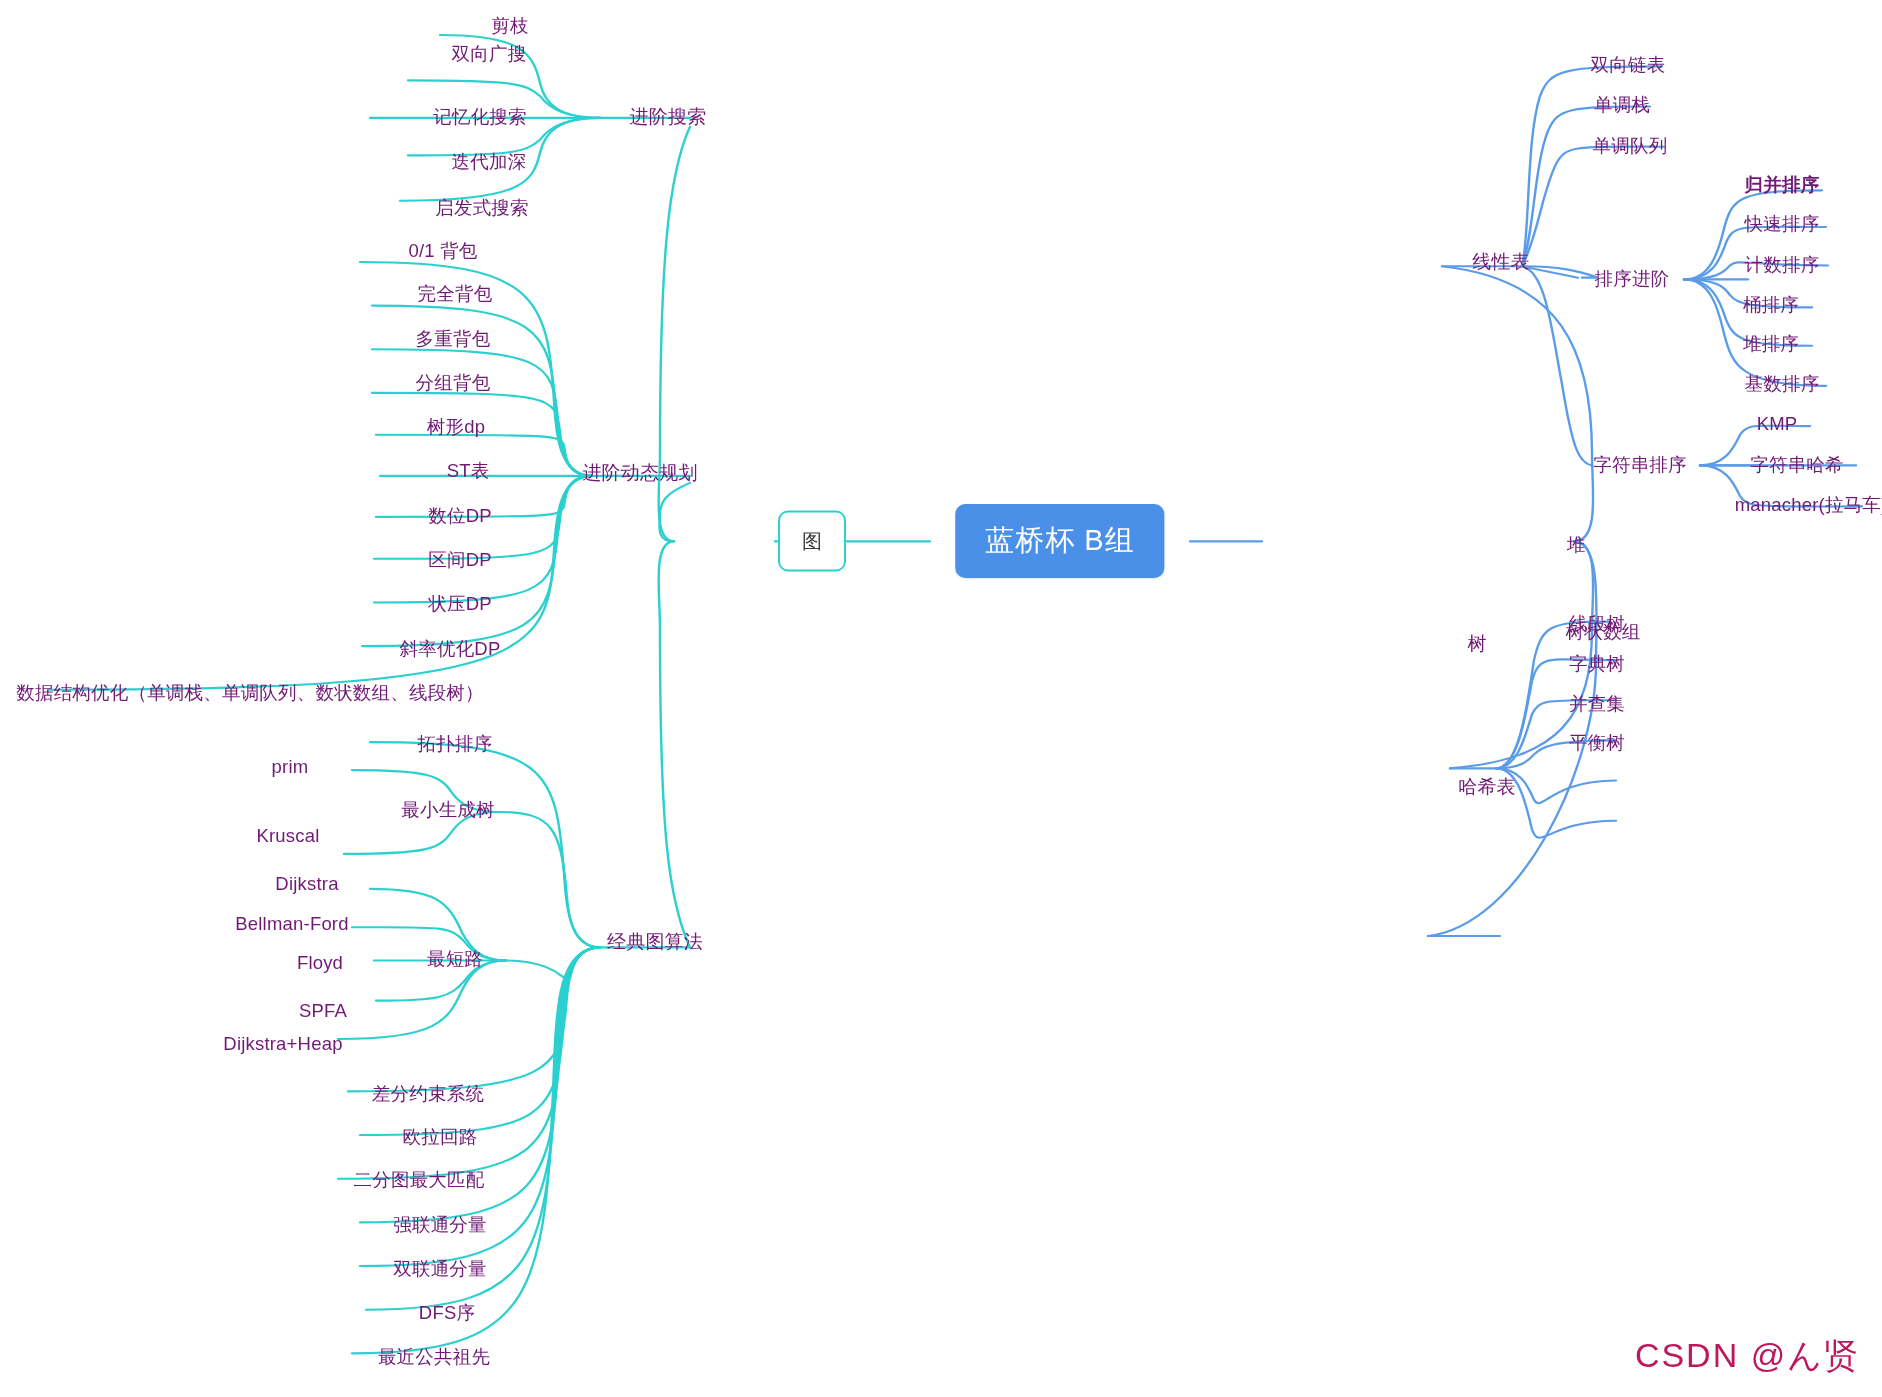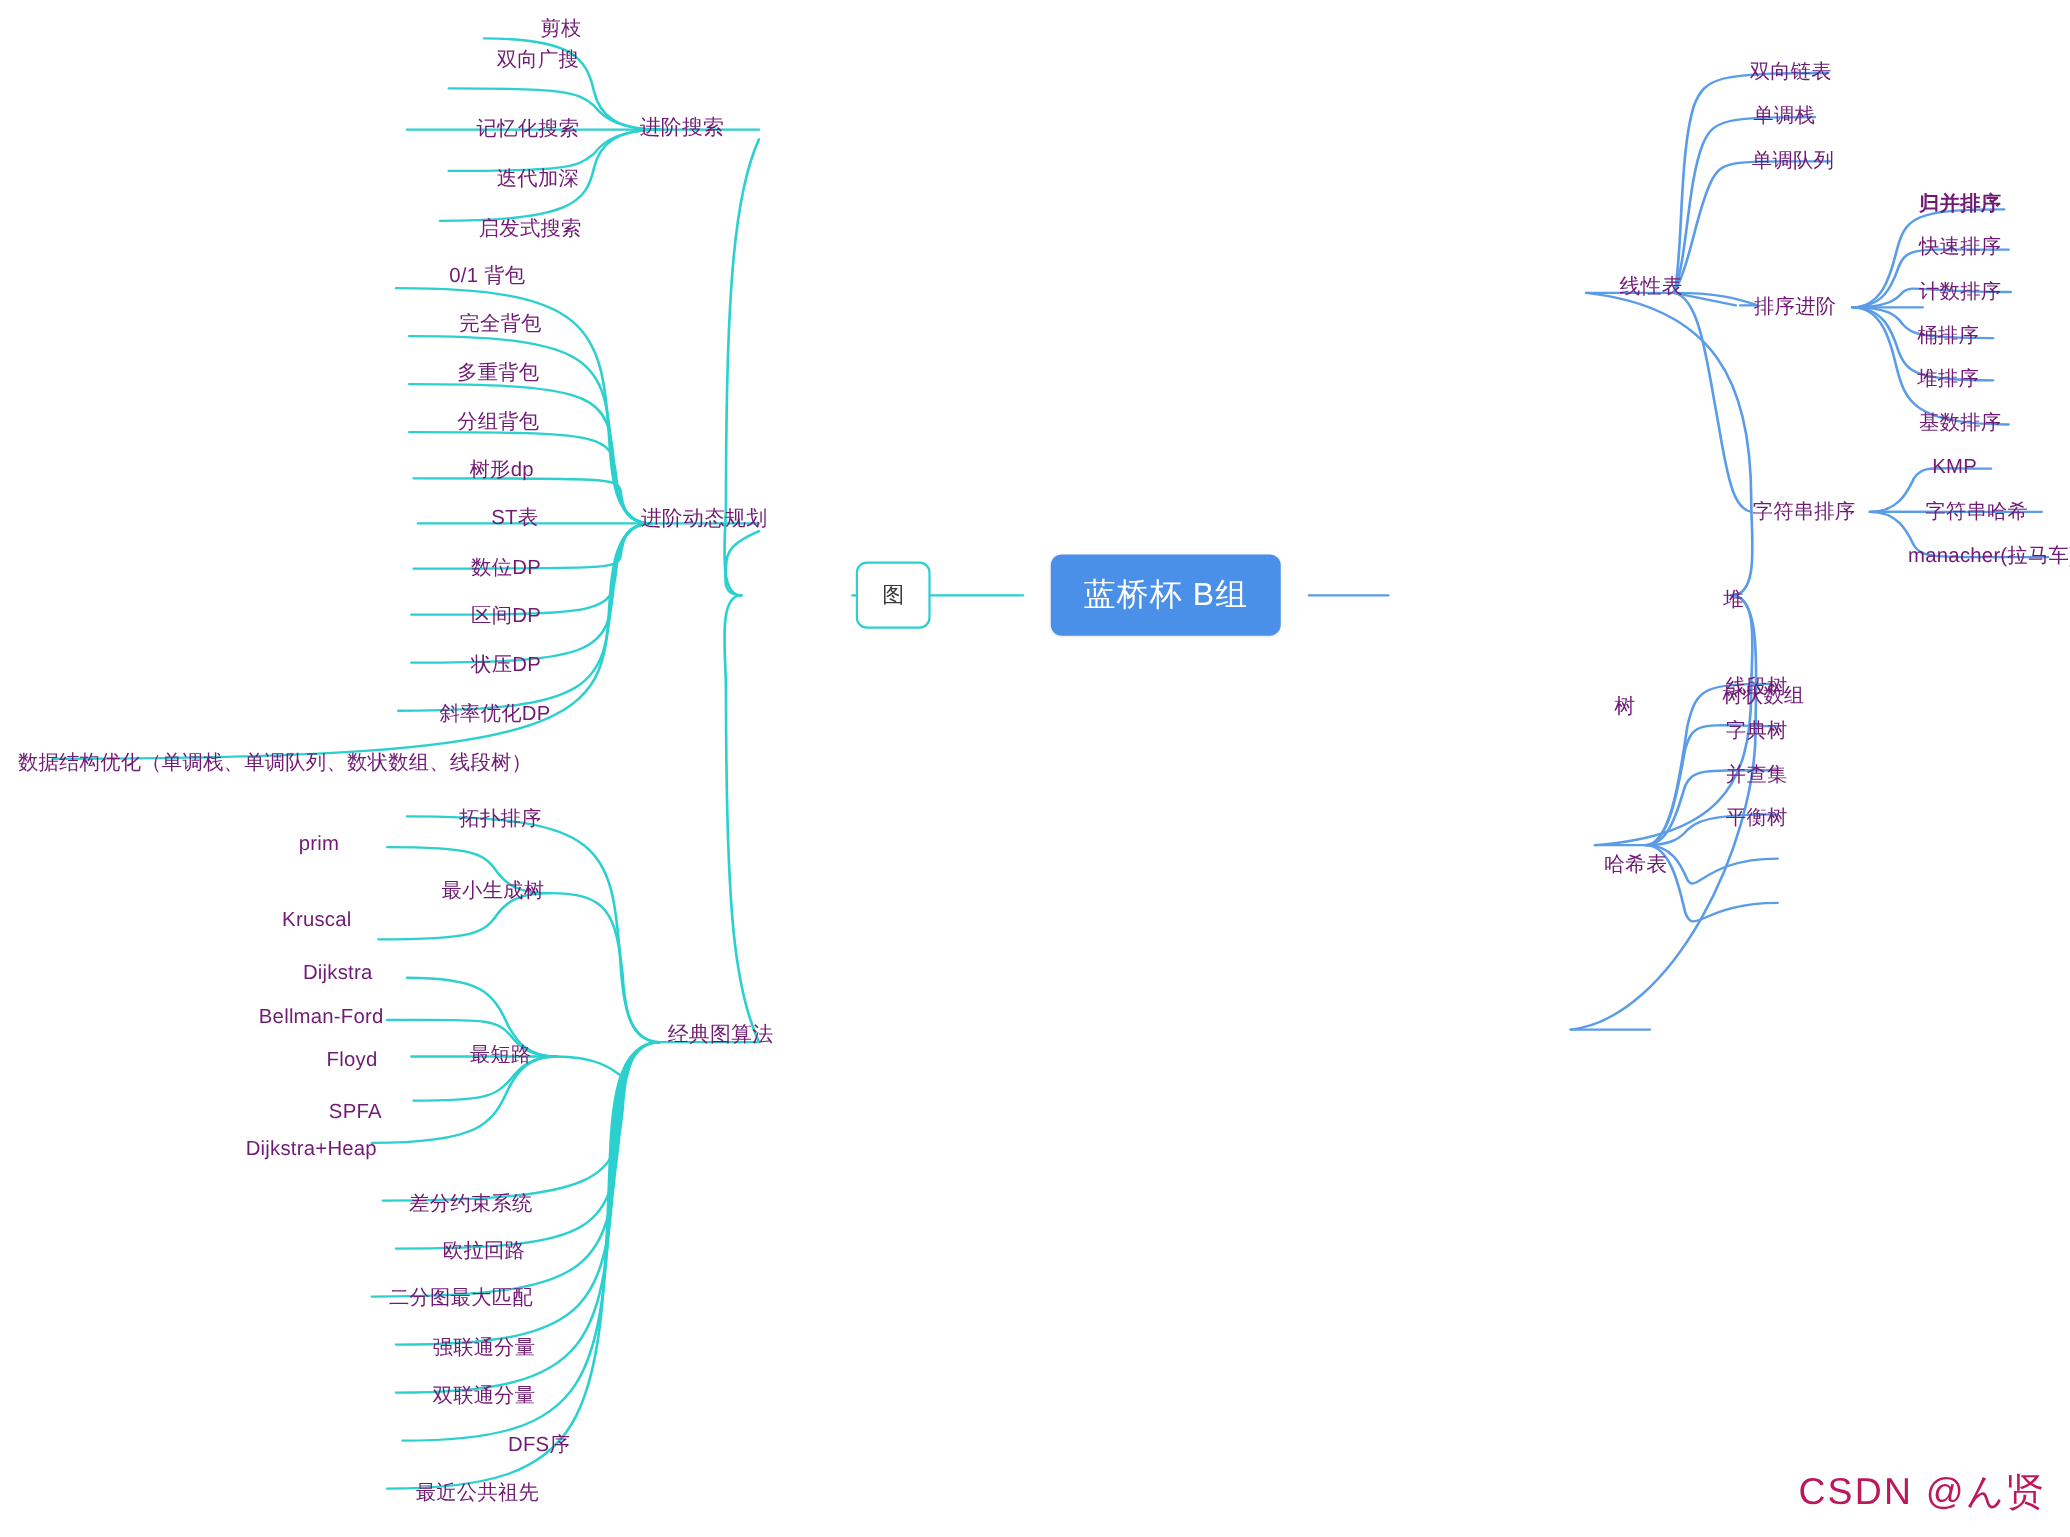--- a/index.html
+++ b/index.html
@@ -170,21 +170,21 @@
 
       <path d="M 1428 1072 L 1500 1072"></path>
     </g>
   </svg>
 
   <div class="root-node" style="left: 1060px; top: 541.337px;">蓝桥杯 B组</div>
 
   <div class="box-node teal-box" style="left: 812px; top: 541.337px;">图</div>
 
 
-  <div class="node branch" style="left: 620px; top: 116.126px;">进阶搜索</div>
+  <div class="node branch" style="left: 668px; top: 116.126px;">进阶搜索</div>
   <div class="node leaf" style="left: 510px; top: 26.1938px;">剪枝</div>
   <div class="node leaf" style="left: 489px; top: 54px;">双向广搜</div>
   <div class="node leaf" style="left: 480px; top: 116.999px;">记忆化搜索</div>
   <div class="node leaf" style="left: 489px; top: 162.401px;">迭代加深</div>
   <div class="node leaf" style="left: 482px; top: 207.804px;">启发式搜索</div>
 
   <div class="node branch" style="left: 640px; top: 472.361px;">进阶动态规划</div>
   <div class="node leaf" style="left: 443px; top: 250.587px;">0/1 背包</div>
   <div class="node leaf" style="left: 455px; top: 294.243px;">完全背包</div>
   <div class="node leaf" style="left: 453px; top: 338.772px;">多重背包</div>
@@ -206,21 +206,21 @@
   <div class="node leaf" style="left: 307px; top: 884.476px;">Dijkstra</div>
   <div class="node leaf" style="left: 292px; top: 923.766px;">Bellman-Ford</div>
   <div class="node leaf" style="left: 320px; top: 963.057px;">Floyd</div>
   <div class="node leaf" style="left: 323px; top: 997px; margin-top: 14px;">SPFA</div>
   <div class="node leaf" style="left: 283px; top: 1044.26px;">Dijkstra+Heap</div>
   <div class="node leaf" style="left: 428px; top: 1094.03px;">差分约束系统</div>
   <div class="node leaf" style="left: 440px; top: 1136.81px;">欧拉回路</div>
   <div class="node leaf" style="left: 419px; top: 1180.46px;">二分图最大匹配</div>
   <div class="node leaf" style="left: 440px; top: 1224.99px;">强联通分量</div>
   <div class="node leaf" style="left: 440px; top: 1268.65px;">双联通分量</div>
-  <div class="node leaf" style="left: 447px; top: 1313.18px; margin-left: 43px;">DFS序</div>
+  <div class="node leaf" style="left: 447px; top: 1313.18px;">DFS序</div>
   <div class="node leaf" style="left: 434px; top: 1356.84px;">最近公共祖先</div>
 
   <div class="node branch" style="left: 1501px; top: 261.064px;">线性表</div>
   <div class="node leaf" style="left: 1628px; top: 64.6112px;">双向链表</div>
   <div class="node leaf" style="left: 1622px; top: 104.775px;">单调栈</div>
   <div class="node leaf" style="left: 1630px; top: 145.812px;">单调队列</div>
   <div class="node leaf" style="left: 1632px; top: 279.4px;">排序进阶</div>
   <div class="node leaf" style="left: 1782px; top: 185.102px; font-weight: bold;">归并排序</div>
   <div class="node leaf" style="left: 1782px; top: 224.393px;">快速排序</div>
   <div class="node leaf" style="left: 1782px; top: 264.557px;">计数排序</div>

